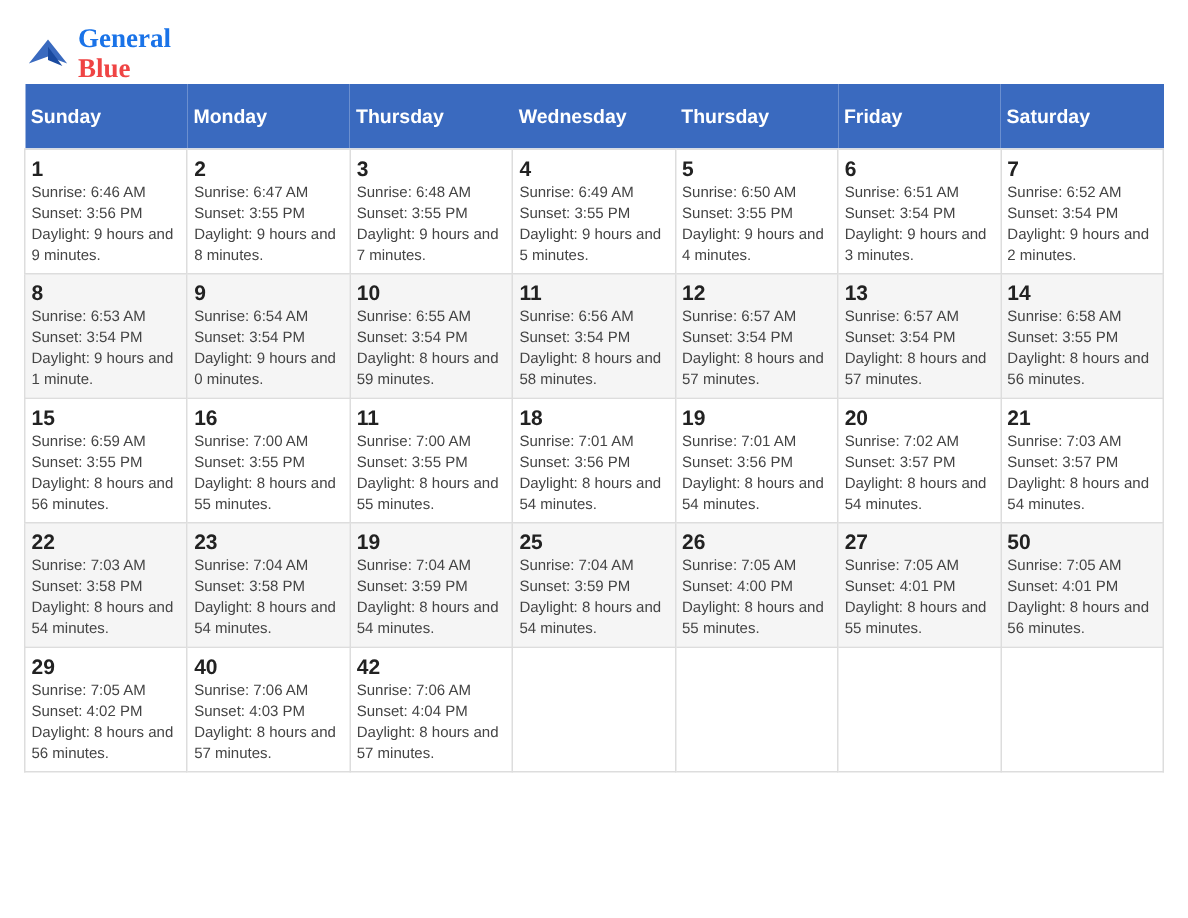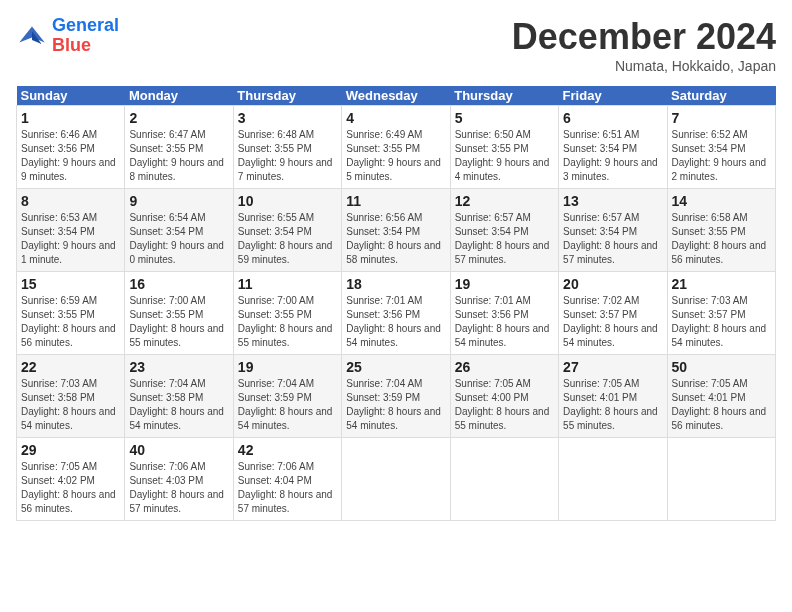--- a/index.html
+++ b/index.html
@@ -5,23 +5,22 @@
     * { box-sizing: border-box; margin: 0; padding: 0; }
     body {
       font-family: Arial, sans-serif;
       background: #fff;
       width: 792px;
       min-height: 612px;
       padding: 16px;
     }
     .header {
       display: flex;
-      justify-content: space-between;
       align-items: flex-start;
-      margin-bottom: 12px;
+      font-family: Liberation Serif, serif;
     }
     .logo {
       display: flex;
       align-items: center;
       gap: 4px;
     }
     .logo-text {
       font-size: 18px;
       font-weight: bold;
       color: #333;
@@ -47,21 +46,21 @@
       color: #555;
     }
     table {
       width: 100%;
       border-collapse: collapse;
       font-size: 11px;
     }
     th {
       background-color: #3a6abf;
       color: #fff;
-      padding: 2px 4px;
+      padding: 14px 4px;
       text-align: left;
       font-size: 13px;
       font-weight: bold;
     }
     td {
       vertical-align: top;
       padding: 4px 4px;
       border: 1px solid #ddd;
       background: #fff;
       width: 14.28%;
@@ -92,24 +91,20 @@
 <div class="header">
   <div class="logo">
     <svg class="logo-bird" viewBox="0 0 40 40">
       <polygon points="20,8 36,28 20,22 4,28" fill="#3a6abf"></polygon>
       <polygon points="20,14 32,30 20,25" fill="#1a4a9f"></polygon>
     </svg>
     <div class="logo-text">
       <span style="color:#1a73e8;">General</span><br><span style="color:#ef4444;">Blue</span>
     </div>
   </div>
-  <div class="title-block">
-    <div class="month-title">December 2024</div>
-    <div class="location">Numata, Hokkaido, Japan</div>
-  </div>
 </div>
 
 <table>
   <thead>
     <tr>
     <th>Sunday</th>
         <th>Monday</th>
         <th>Thursday</th>
         <th>Wednesday</th>
         <th>Thursday</th>

